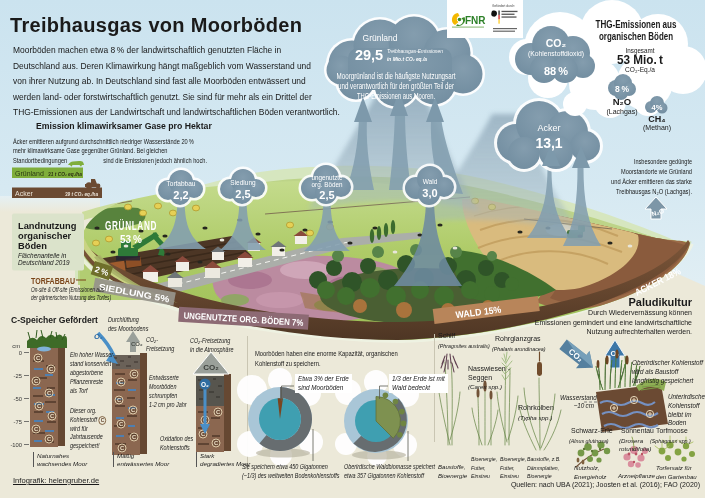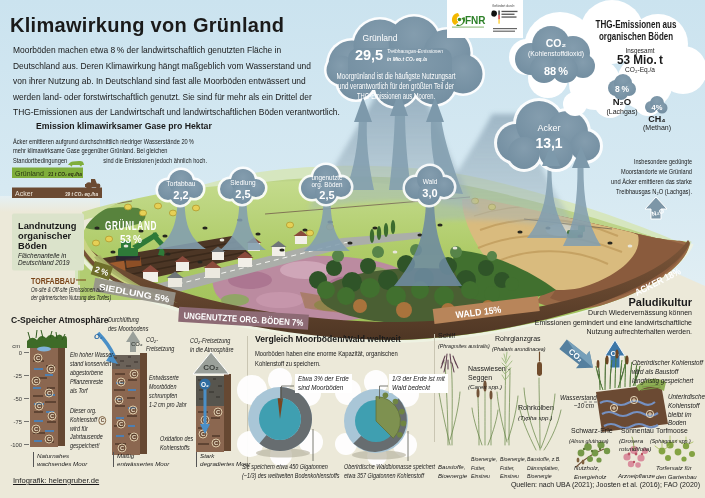--- a/index.html
+++ b/index.html
@@ -796,36 +796,35 @@
             <ellipse cx="627" cy="360" rx="1.6" ry="4.5"></ellipse>
             <ellipse cx="598" cy="364" rx="1.4" ry="4"></ellipse>
 </g>
 <path d="M636,386 Q652,374 666,382 L664,391 Q650,383 639,391 Z" fill="#8fae55"></path>
 <path stroke="#7a9a45" stroke-width="1" d="M642,387 l18,-2 M641,390 l20,-3" fill="none"></path>
 <path stroke="#555" stroke-width="0.7" stroke-dasharray="3 2" d="M584,402 L600,402" fill="none"></path>
 </g>
 </g>
 </svg>
 
-<div class="t b" style="left:10px;top:14px;font-size:20px;letter-spacing:0.3px;">Klimawirkung von Grünland</div>
+<div class="t b" style="left:10px;top:14px;font-size:20px;letter-spacing:0.3px;">Treibhausgas von Moorböden</div>
 <div class="t sx" style="left:13px;top:42px;font-size:9.8px;line-height:15.5px;">Moorböden machen etwa 8 % der landwirtschaftlich genutzten Fläche in<br>Deutschland aus. Deren Klimawirkung hängt maßgeblich vom Wasserstand und<br>von ihrer Nutzung ab. In Deutschland sind fast alle Moorböden entwässert und<br>werden land- oder forstwirtschaftlich genutzt. Sie sind für mehr als ein Drittel der<br>THG-Emissionen aus der Landwirtschaft und landwirtschaftlichen Böden verantwortlich.</div>
 <div class="t b" style="left:13px;top:121px;font-size:8.7px;padding-left:23px;">Emission klimawirksamer Gase pro Hektar</div>
-<div class="t b" style="left:11px;top:315px;font-size:8.6px;">C-Speicher Atmosphäre</div>
+<div class="t b" style="left:11px;top:315px;font-size:8.6px;">C-Speicher Gefördert</div>
 <div class="t it sx" style="left:70px;top:350px;font-size:6.3px;line-height:9px;">Ein hoher Wasser-<br>stand konserviert<br>abgestorbene<br>Pflanzenreste<br>als Torf</div>
 <div class="t it sx" style="left:70px;top:407px;font-size:6.3px;line-height:8.6px;">Dieser org.<br>Kohlenstoff <span style="display:inline-block;border:1px solid #7a5a3a;border-radius:50%;width:7px;height:7px;line-height:7px;text-align:center;font-style:normal;font-weight:bold;font-size:5.5px;color:#5a3a22;">C</span><br>wird für<br>Jahrtausende<br>gespeichert!</div>
 <div class="t it sx" style="left:108px;top:316px;font-size:6.3px;line-height:8.5px;">Durchlüftung<br>des Moorbodens</div>
 <div class="t it sx" style="left:146px;top:336px;font-size:6.3px;line-height:8.5px;">CO₂-<br>Freisetzung</div>
 <div class="t it sx" style="left:149px;top:373px;font-size:6.3px;line-height:9px;">Entwässerte<br>Moorböden<br>schrumpfen<br>1-2 cm pro Jahr</div>
 <div class="t it sx" style="left:160px;top:434px;font-size:6.3px;line-height:9px;">Oxidation des<br>Kohlenstoffs</div>
 <div class="t it sx" style="left:190px;top:337px;font-size:6.3px;line-height:8.5px;">CO₂-Freisetzung<br>in die Atmosphäre</div>
 <div class="t it" style="left:33px;top:452px;font-size:6.2px;line-height:7.6px;border-left:1px solid #555;padding-left:3px;">Naturnahes<br>wachsendes Moor</div>
 <div class="t it" style="left:113px;top:452px;font-size:6.2px;line-height:7.6px;border-left:1px solid #555;padding-left:3px;">Mäßig<br>entwässertes Moor</div>
 <div class="t it" style="left:196px;top:452px;font-size:6.2px;line-height:7.6px;border-left:1px solid #555;padding-left:3px;">Stark<br>degradiertes Moor</div>
 <div class="t" style="left:13px;top:476px;font-size:7.6px;text-decoration:underline;">Infografik: helengruber.de</div>
-<div class="t b" style="left:255px;top:334px;font-size:8.6px;">Vergleich Moorböden/Wald weltweit</div>
 <div class="t sx" style="left:255px;top:349px;font-size:6.8px;line-height:10px;">Moorböden haben eine enorme Kapazität, organischen<br>Kohlenstoff zu speichern.</div>
 <div class="t it" style="left:295px;top:374px;font-size:6.3px;line-height:8.5px;background:#fff;padding:1px 3px;">Etwa 3% der Erde<br>sind Moorböden</div>
 <div class="t it" style="left:389px;top:374px;font-size:6.3px;line-height:8.5px;background:#fff;padding:1px 3px;">1/3 der Erde ist mit<br>Wald bedeckt</div>
 <div class="t it sx" style="left:242px;top:463px;font-size:6.3px;line-height:8.5px;">Sie speichern etwa 450 Gigatonnen<br>(~1/3) des weltweiten Bodenkohlenstoffs</div>
 <div class="t it sx" style="left:344px;top:463px;font-size:6.3px;line-height:8.5px;">Oberirdische Waldbiomasse speichert<br>etwa 357 Gigatonnen Kohlenstoff</div>
 <div class="t" style="left:438px;top:332px;font-size:7px;">Schilf</div>
 <div class="t it sx" style="left:438px;top:342px;font-size:6.2px;">(Phragmites australis)</div>
 <div class="t" style="left:495px;top:335px;font-size:7px;">Rohrglanzgras</div>
 <div class="t it sx" style="left:492px;top:345px;font-size:6.2px;">(Phalaris arundinacea)</div>
 <div class="t" style="left:468px;top:364px;font-size:7px;line-height:9px;">Nasswiesen -<br>Seggen</div>

